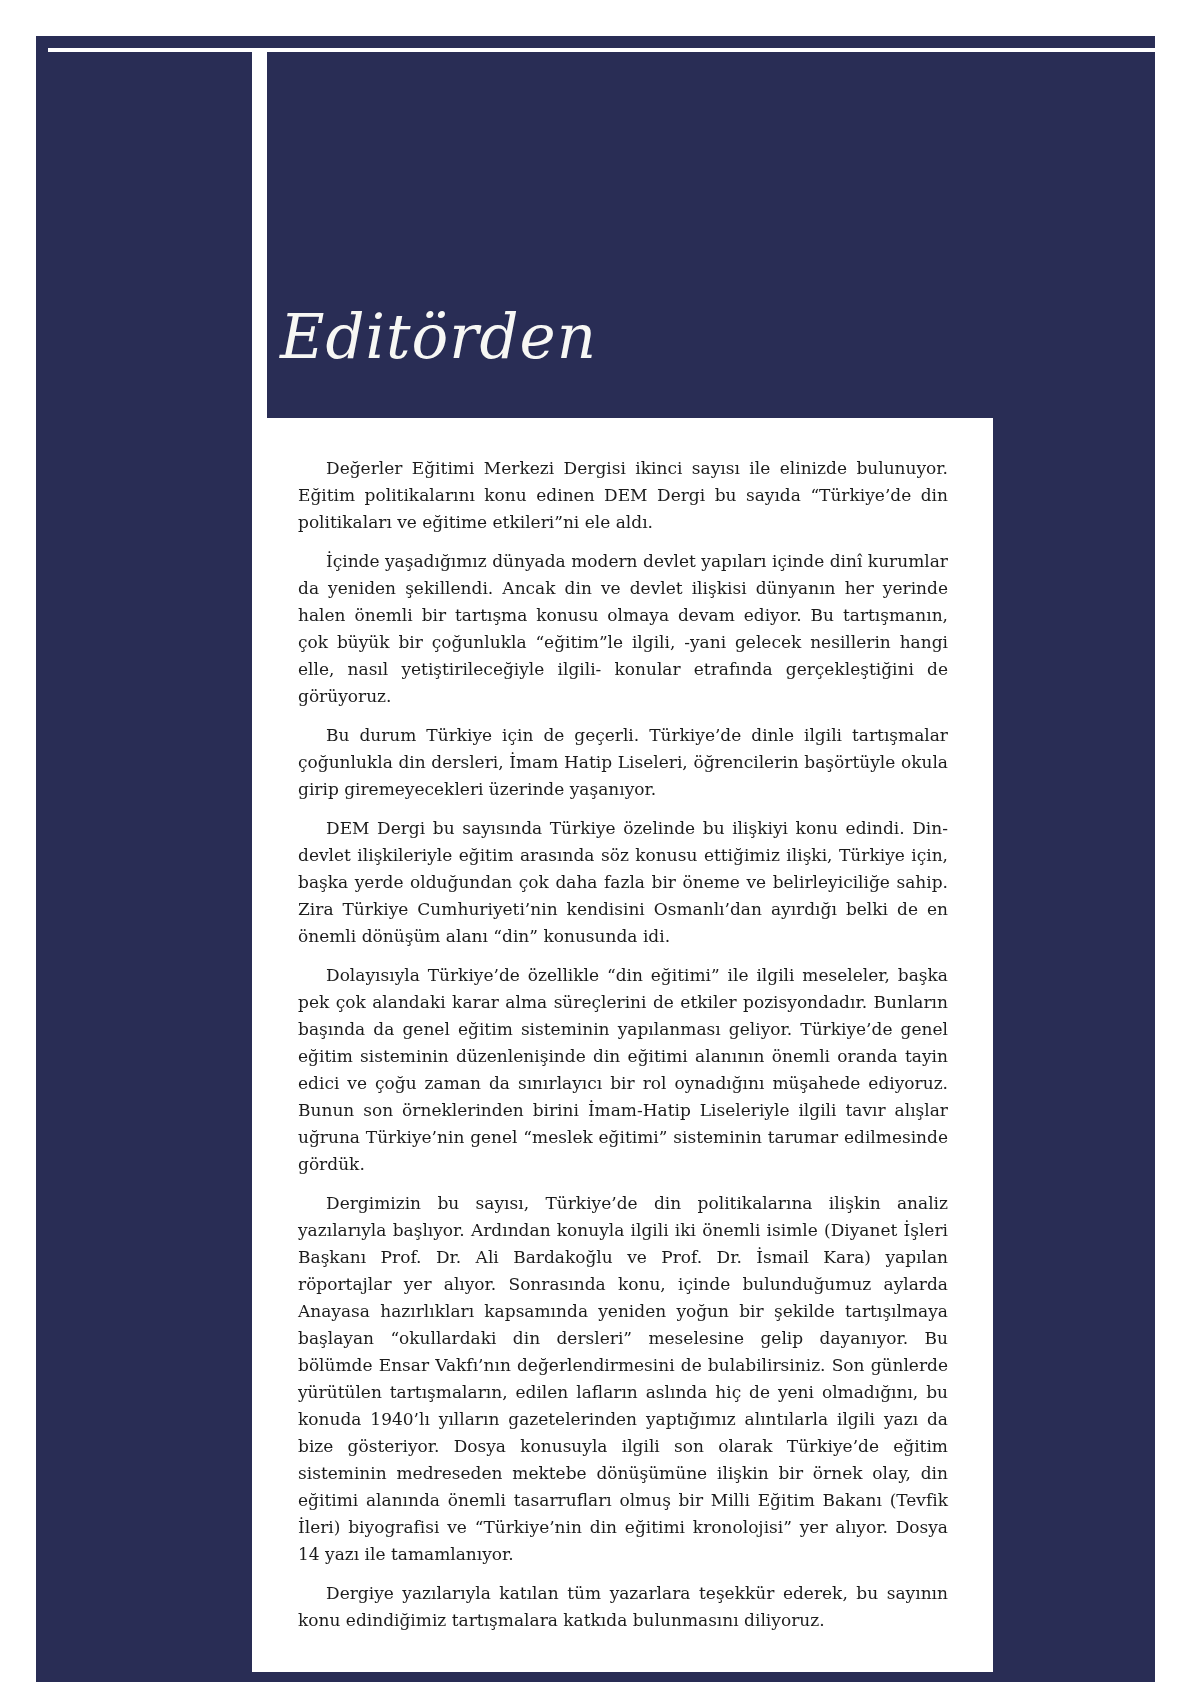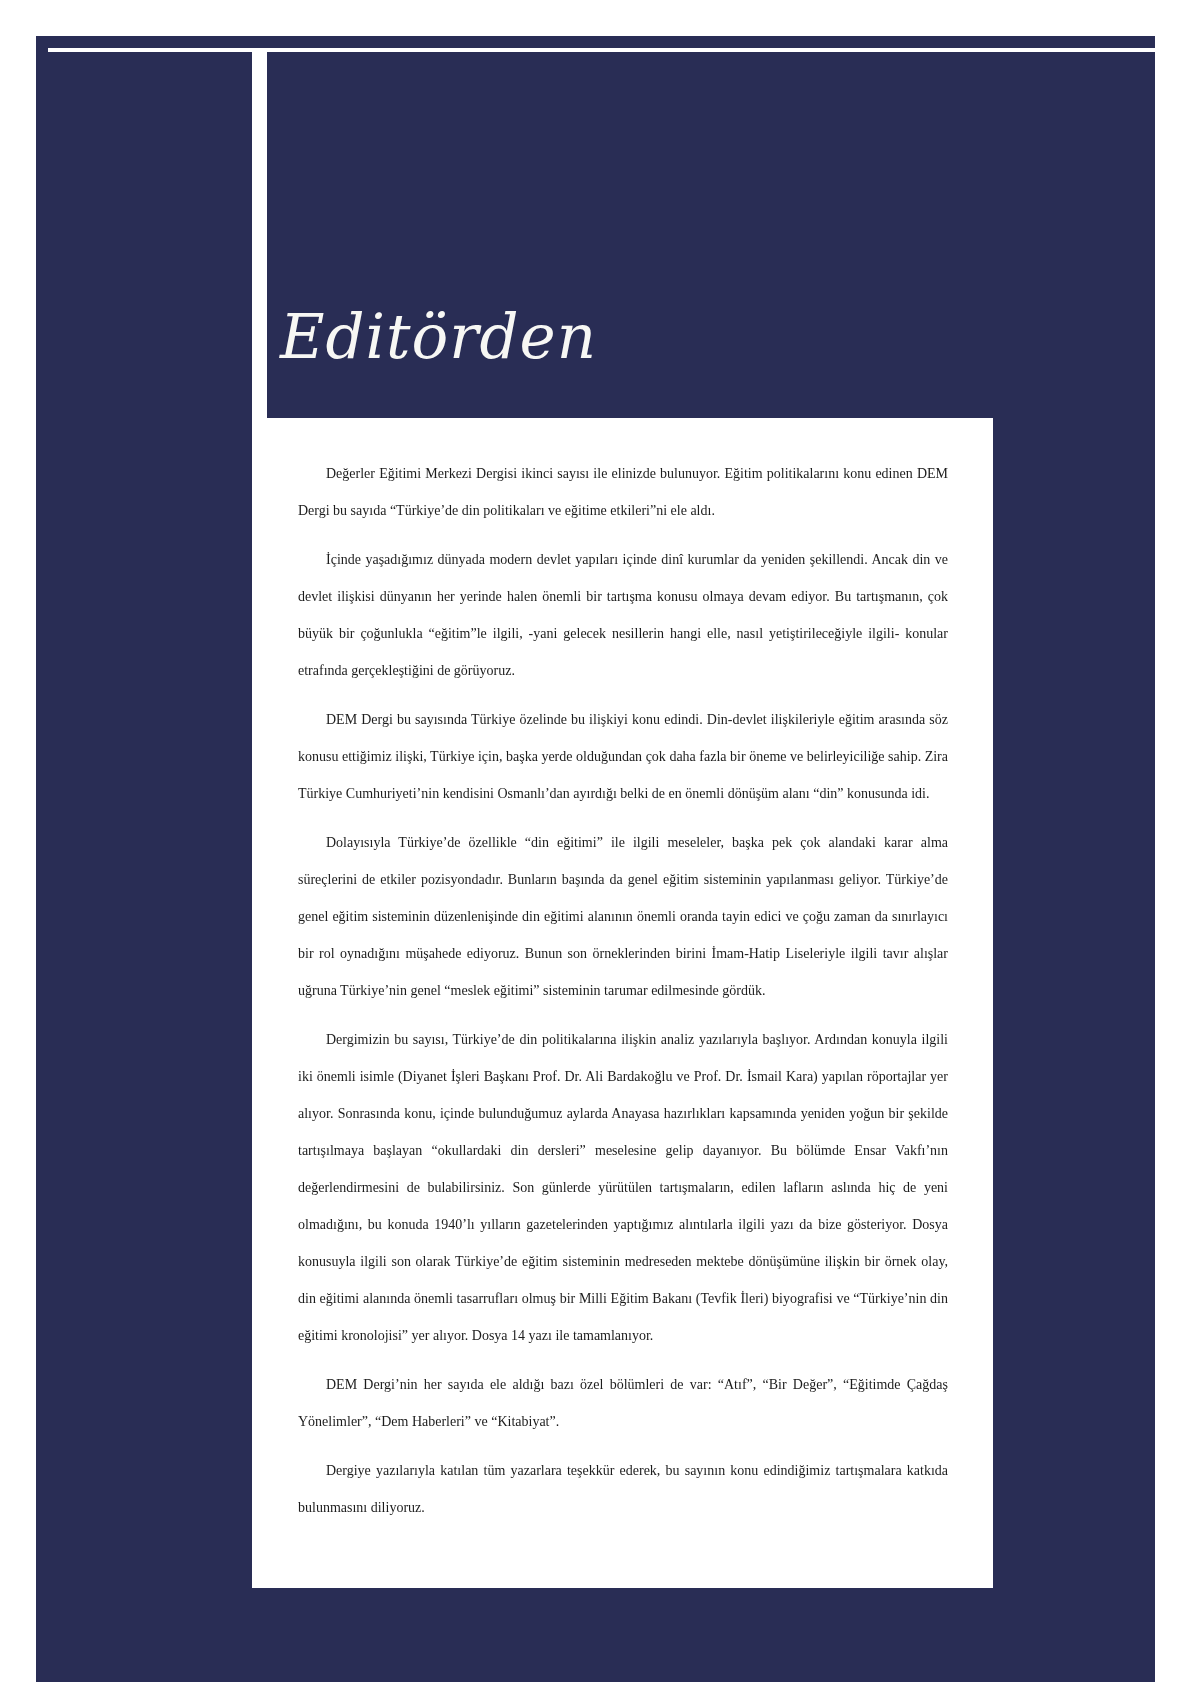--- a/index.html
+++ b/index.html
@@ -50,45 +50,44 @@
   .paper {
     position: absolute;
     left: 204px;
     top: 370px;
     width: 741px;
     min-height: 1170px;
     background: var(--paper);
     padding: 25px 33px 38px 34px;
   }
   .paper p {
-    font-size: 14px;
-    line-height: 37px;
+    font-size: 17px;
+    line-height: 27px;
     color: var(--ink);
     text-align: justify;
     text-indent: 28px;
     margin-bottom: 12px;
     hyphens: none;
-    font-family: Liberation Serif, serif;
   }
   .paper p:last-child { margin-bottom: 0; }
 </style>
 </head>
 <body>
 
 <div class="page">
 
   <div class="top-line"></div>
 
   <div class="accent-strip"></div>
 
   <h1 class="page-title">Editörden</h1>
 
   <div class="paper">
     <p>Değerler Eğitimi Merkezi Dergisi ikinci sayısı ile elinizde bulunuyor. Eğitim politikalarını konu edinen DEM Dergi bu sayıda “Türkiye’de din politikaları ve eğitime etkileri”ni ele aldı.</p>
     <p>İçinde yaşadığımız dünyada modern devlet yapıları içinde dinî kurumlar da yeniden şekillendi. Ancak din ve devlet ilişkisi dünyanın her yerinde halen önemli bir tartışma konusu olmaya devam ediyor. Bu tartışmanın, çok büyük bir çoğunlukla “eğitim”le ilgili, -yani gelecek nesillerin hangi elle, nasıl yetiştirileceğiyle ilgili- konular etrafında gerçekleştiğini de görüyoruz.</p>
+    <p>Bu durum Türkiye için de geçerli. Türkiye’de dinle ilgili tartışmalar çoğunlukla din dersleri, İmam Hatip Liseleri, öğrencilerin başörtüyle okula girip giremeyecekleri üzerinde yaşanıyor.</p>
     <p>DEM Dergi bu sayısında Türkiye özelinde bu ilişkiyi konu edindi. Din-devlet ilişkileriyle eğitim arasında söz konusu ettiğimiz ilişki, Türkiye için, başka yerde olduğundan çok daha fazla bir öneme ve belirleyiciliğe sahip. Zira Türkiye Cumhuriyeti’nin kendisini Osmanlı’dan ayırdığı belki de en önemli dönüşüm alanı “din” konusunda idi.</p>
     <p>Dolayısıyla Türkiye’de özellikle “din eğitimi” ile ilgili meseleler, başka pek çok alandaki karar alma süreçlerini de etkiler pozisyondadır. Bunların başında da genel eğitim sisteminin yapılanması geliyor. Türkiye’de genel eğitim sisteminin düzenlenişinde din eğitimi alanının önemli oranda tayin edici ve çoğu zaman da sınırlayıcı bir rol oynadığını müşahede ediyoruz. Bunun son örneklerinden birini İmam-Hatip Liseleriyle ilgili tavır alışlar uğruna Türkiye’nin genel “meslek eğitimi” sisteminin tarumar edilmesinde gördük.</p>
     <p>Dergimizin bu sayısı, Türkiye’de din politikalarına ilişkin analiz yazılarıyla başlıyor. Ardından konuyla ilgili iki önemli isimle (Diyanet İşleri Başkanı Prof. Dr. Ali Bardakoğlu ve Prof. Dr. İsmail Kara) yapılan röportajlar yer alıyor. Sonrasında konu, içinde bulunduğumuz aylarda Anayasa hazırlıkları kapsamında yeniden yoğun bir şekilde tartışılmaya başlayan “okullardaki din dersleri” meselesine gelip dayanıyor. Bu bölümde Ensar Vakfı’nın değerlendirmesini de bulabilirsiniz. Son günlerde yürütülen tartışmaların, edilen lafların aslında hiç de yeni olmadığını, bu konuda 1940’lı yılların gazetelerinden yaptığımız alıntılarla ilgili yazı da bize gösteriyor. Dosya konusuyla ilgili son olarak Türkiye’de eğitim sisteminin medreseden mektebe dönüşümüne ilişkin bir örnek olay, din eğitimi alanında önemli tasarrufları olmuş bir Milli Eğitim Bakanı (Tevfik İleri) biyografisi ve “Türkiye’nin din eğitimi kronolojisi” yer alıyor. Dosya 14 yazı ile tamamlanıyor.</p>
-    <p>DEM Dergi’nin her sayıda ele aldığı bazı özel bölümleri de var: “Atıf”, “Bir Değer”, “Eğitimde Çağdaş Yönelimler”, “Dem Haberleri” ve “Kitabiyat”.</p>
     <p>Dergiye yazılarıyla katılan tüm yazarlara teşekkür ederek, bu sayının konu edindiğimiz tartışmalara katkıda bulunmasını diliyoruz.</p>
   </div>
 
 </div>
 
 </body></html>

